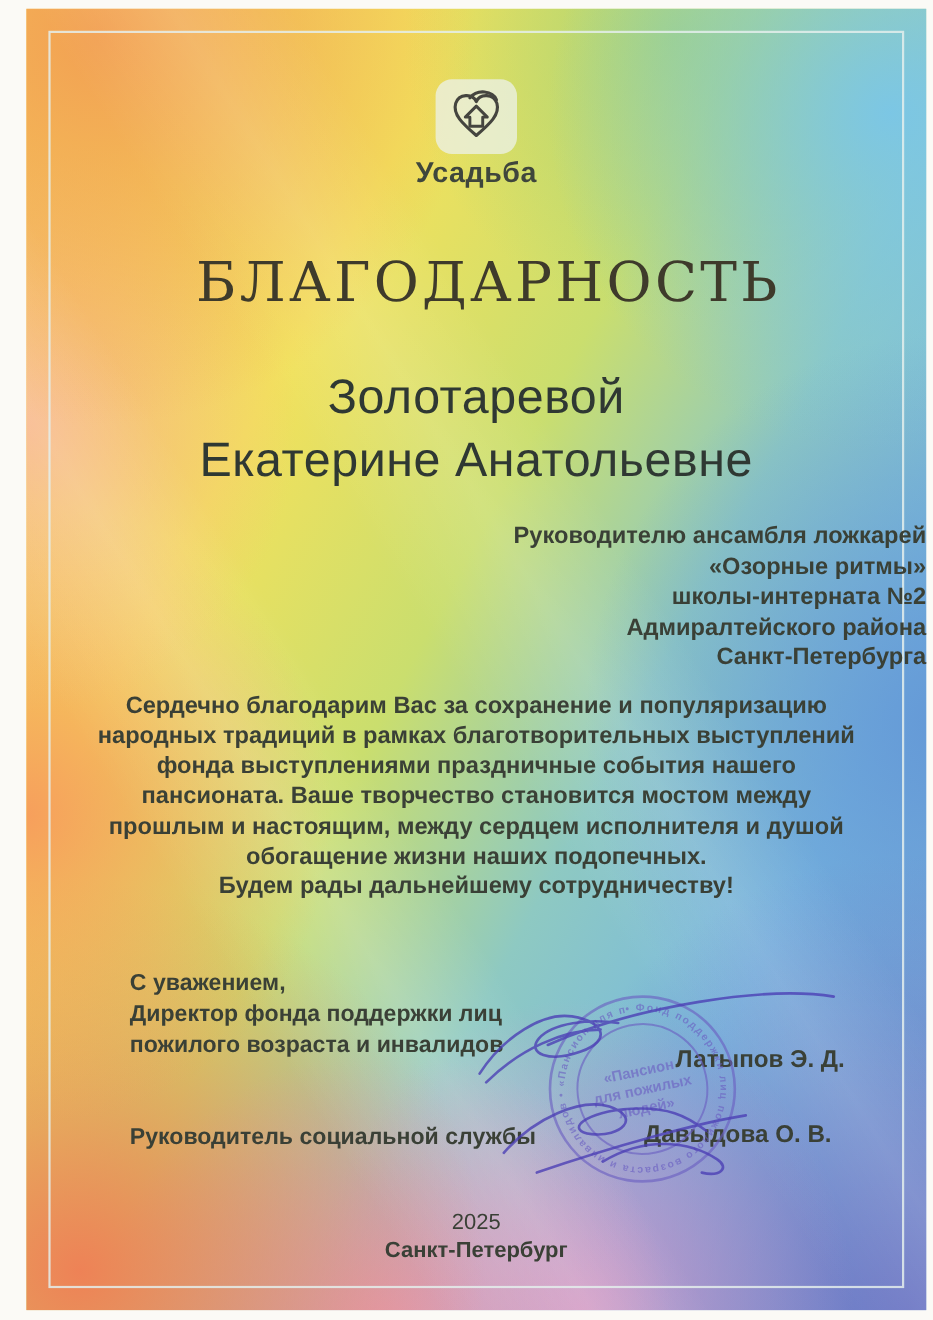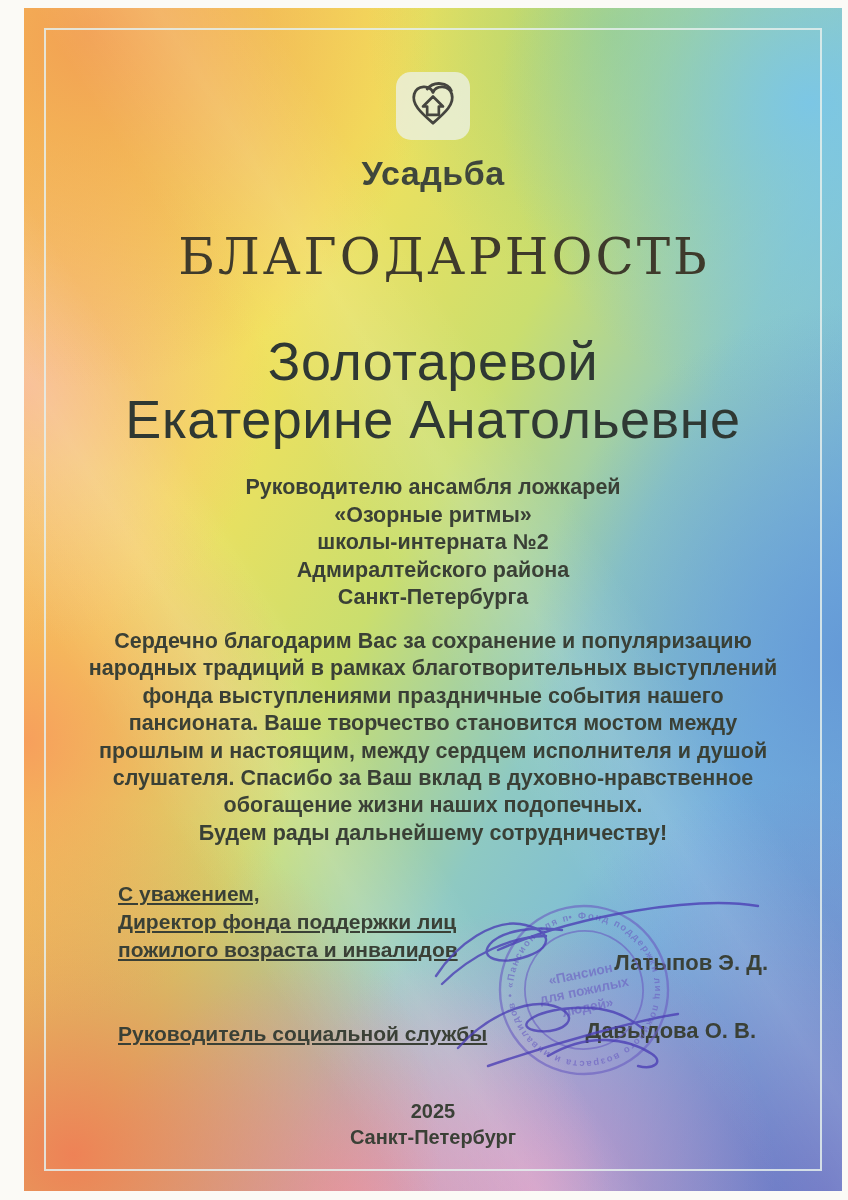--- a/index.html
+++ b/index.html
@@ -34,38 +34,38 @@
     position:absolute;inset:20px;border:2px solid rgba(228,238,236,.85);
     pointer-events:none;
   }
   .abs{position:absolute;left:0;right:0;text-align:center;}
   .logo-badge{
     position:absolute;left:50%;top:64px;transform:translateX(-50%);
     width:74px;height:68px;border-radius:15px;
     background:rgba(236,241,230,.78);
     display:flex;align-items:center;justify-content:center;
   }
-  .brand{top:146px;font-size:34px;font-weight:600;color:#3f463c;letter-spacing:.5px;}
+  .brand{top:133px;font-size:26px;font-weight:600;color:#3f463c;letter-spacing:.5px;}
   .title{
     top:220px;font-family:"DejaVu Serif","Liberation Serif",serif;
     font-size:50px;font-weight:400;color:#3e3a2b;letter-spacing:3px;margin-left:22px;
   }
-  .name{top:324px;font-size:54px;font-weight:400;color:#2f3833;line-height:58px;letter-spacing:.5px;}
-  .role{top:466px;font-size:21.5px;font-weight:700;color:#3a4036;line-height:27.5px;}
+  .name{top:324px;font-size:44px;font-weight:400;color:#2f3833;line-height:58px;letter-spacing:.5px;}
+  .role{top:466px;font-size:21.5px;font-weight:700;color:#3a4036;line-height:27.5px;text-align:right;}
   .body-text{top:620px;font-size:21.5px;font-weight:700;color:#3a4036;line-height:27.4px;}
   .body-text .inner{width:690px;margin:0 auto;}
-  .sig-left{position:absolute;left:94px;text-align:left;font-size:21px;font-weight:700;color:#3a4036;line-height:28px;text-decoration:underline;}
+  .sig-left{position:absolute;left:94px;text-align:left;font-size:21px;font-weight:700;color:#3a4036;line-height:28px;}
   .sig1{top:872px;}
   .sig2{top:1012px;text-align:right;}
   .sig-name{position:absolute;text-align:center;font-size:22px;font-weight:700;color:#3a4036;}
   .sig-name-1{top:942px;right:74px;}
   .sig-name-2{top:1010px;right:86px;margin-left:28px;}
   .stamp-wrap{position:absolute;left:472px;top:894px;width:176px;height:176px;opacity:.62;transform:rotate(-12deg);}
   .scribbles{position:absolute;left:404px;top:872px;width:400px;height:210px;opacity:.78;}
-  .footer-year{top:1092px;font-size:20px;font-weight:700;color:#3a4036;}
+  .footer-year{top:1092px;font-size:20px;font-weight:400;color:#3a4036;}
   .footer-city{top:1118px;font-size:20px;font-weight:700;color:#3a4036;}
 </style>
 </head>
 <body>
 
 <div class="certificate">
   <div class="frame"></div>
 
   <div class="logo-badge">
     <span>
@@ -93,21 +93,20 @@
       <div>Санкт-Петербурга</div>
     </div>
 
   <div class="abs body-text">
     <div class="inner">
         <div>Сердечно благодарим Вас за сохранение и популяризацию</div>
         <div>народных традиций в рамках благотворительных выступлений</div>
         <div>фонда выступлениями праздничные события нашего</div>
         <div>пансионата. Ваше творчество становится мостом между</div>
         <div>прошлым и настоящим, между сердцем исполнителя и душой</div>
-        <div>слушателя. Спасибо за Ваш вклад в духовно-нравственное</div>
         <div>обогащение жизни наших подопечных.</div>
         <div>Будем рады дальнейшему сотрудничеству!</div>
       </div>
   </div>
 
   <div class="sig-left sig1">
       <div>С уважением,</div>
       <div>Директор фонда поддержки лиц</div>
       <div>пожилого возраста и инвалидов</div>
     </div>

